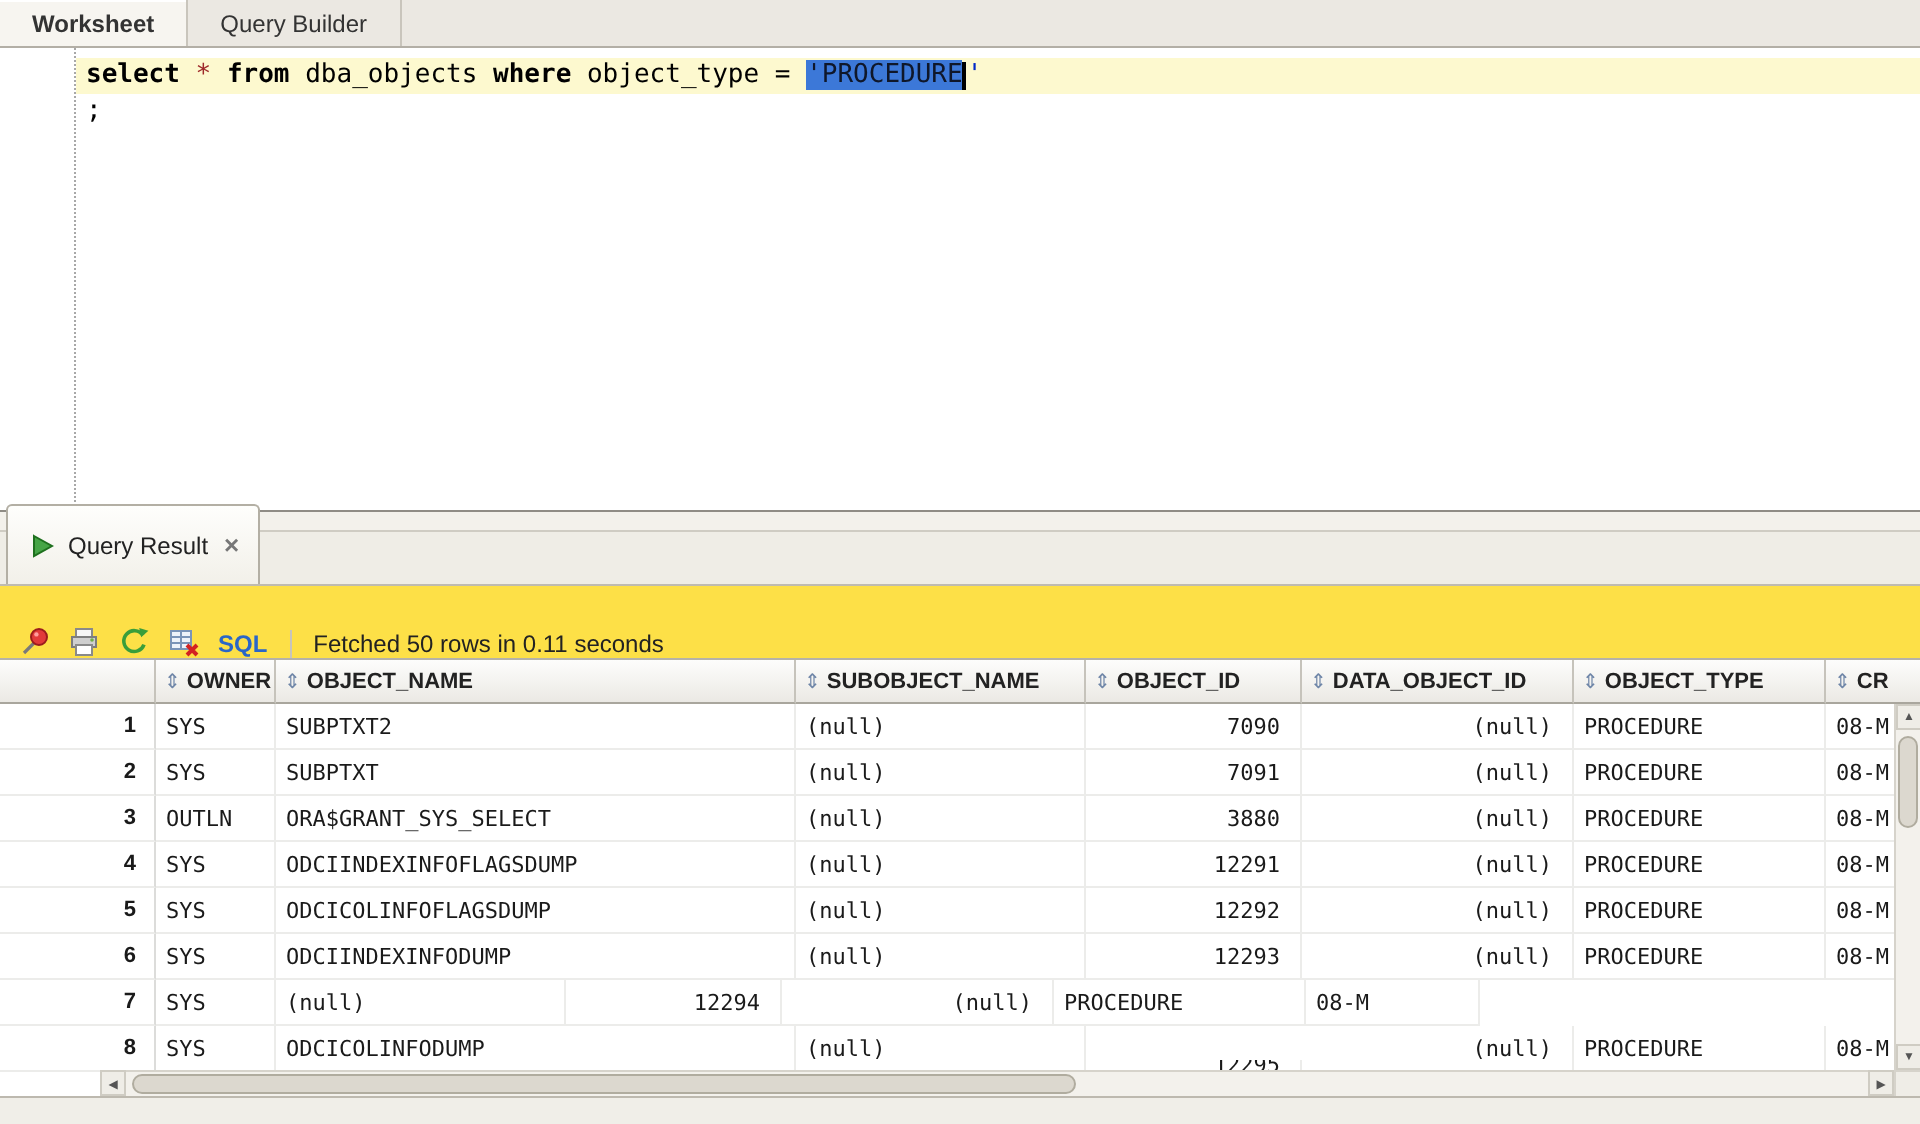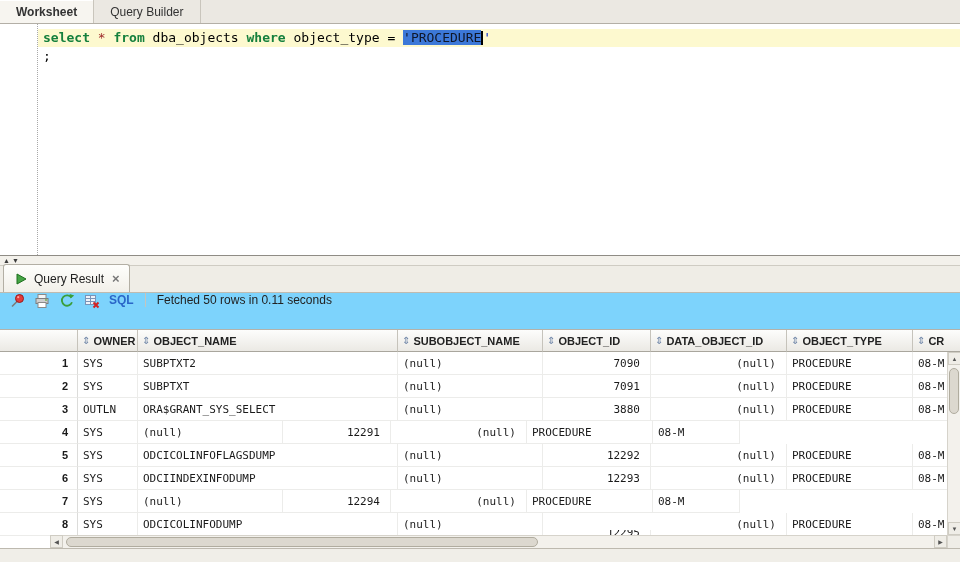--- a/index.html
+++ b/index.html
@@ -50,21 +50,21 @@
     flex: 1;
     padding-top: 5px;
     font-family: "DejaVu Sans Mono", "Liberation Mono", monospace;
     font-size: 13px;
     line-height: 18px;
     white-space: pre;
     color: #000;
   }
   .line { min-height: 18px; padding-left: 5px; }
   .line.current { background: #fdf9cf; }
-  .tok-kw  { color: #15803d; font-weight: bold; text-align: center; }
+  .tok-kw  { color: #000000; font-weight: bold; text-align: center; }
   .tok-pl  { color: #000; }
   .tok-op  { color: #9e2a2a; }
   .tok-str { color: #0028c8; }
   .tok-sel { background: #3c78d8; color: #0f172a; }
   .caret { display: inline-block; width: 2px; height: 14px; background: #000; vertical-align: text-bottom; }
 
   
   .splitter {
     height: 10px;
     background: #f3f1eb;
@@ -76,35 +76,35 @@
 
   
   .rstrip {
     height: 27px;
     background: #efede6;
     border-bottom: 1px solid #bfbbb0;
     display: flex; align-items: flex-end;
     padding-left: 3px;
   }
   .rtab {
-    height: 28px;
+    height: 40px;
     display: flex; align-items: center; gap: 5px;
     background: linear-gradient(#fefefc, #f2f0e9);
     border: 1px solid #b3afa4; border-bottom: none;
     border-radius: 3px 3px 0 0;
     padding: 0 9px;
     font-size: 12px; color: #222;
   }
   .rtab .close { color: #777; font-size: 13px; font-weight: bold; margin-left: 3px; cursor: pointer; }
 
   
   .rtoolbar {
     height: 36px;
-    background: #7dd3fc;
-    display: flex; align-items: flex-start;
+    background: #fde047;
+    display: flex; align-items: flex-end;
     padding-left: 9px; gap: 9px;
     font-size: 12px;
   }
   .tbtn { width: 16px; height: 16px; display: flex; align-items: center; justify-content: center; cursor: pointer; }
   .sql-label { color: #2a66c8; font-weight: bold; }
   .tsep { width: 1px; height: 14px; background: #c7c4bc; margin: 0 2px; }
   .status { color: #222; }
 
   
   .grid {
@@ -312,20 +312,21 @@
           <div class="gc" style="width: 260px;">ORA$GRANT_SYS_SELECT</div>
           <div class="gc" style="width: 145px;">(null)</div>
           <div class="gc right" style="width: 108px;">3880</div>
           <div class="gc right" style="width: 136px;">(null)</div>
           <div class="gc" style="width: 126px;">PROCEDURE</div>
           <div class="gc" style="width: 87px;">08-M</div>
         </div>
         <div class="grow">
           <div class="gc num" style="width: 78px;">4</div>
           <div class="gc" style="width: 60px;">SYS</div>
+          <div class="gc" style="width: 260px;">ODCIINDEXINFOFLAGSDUMP</div>
           <div class="gc" style="width: 145px;">(null)</div>
           <div class="gc right" style="width: 108px;">12291</div>
           <div class="gc right" style="width: 136px;">(null)</div>
           <div class="gc" style="width: 126px;">PROCEDURE</div>
           <div class="gc" style="width: 87px;">08-M</div>
         </div>
         <div class="grow">
           <div class="gc num" style="width: 78px;">5</div>
           <div class="gc" style="width: 60px;">SYS</div>
           <div class="gc" style="width: 260px;">ODCICOLINFOFLAGSDUMP</div>

